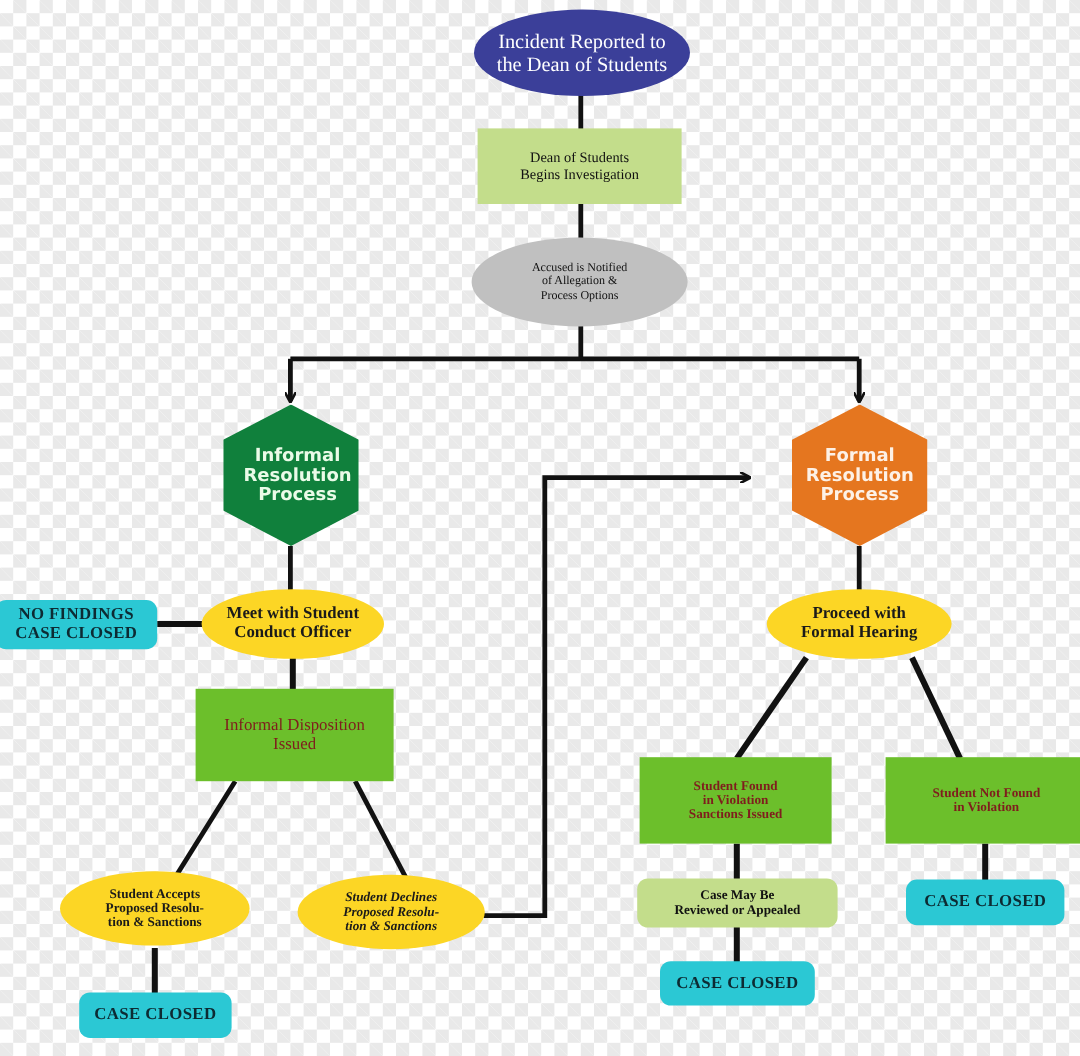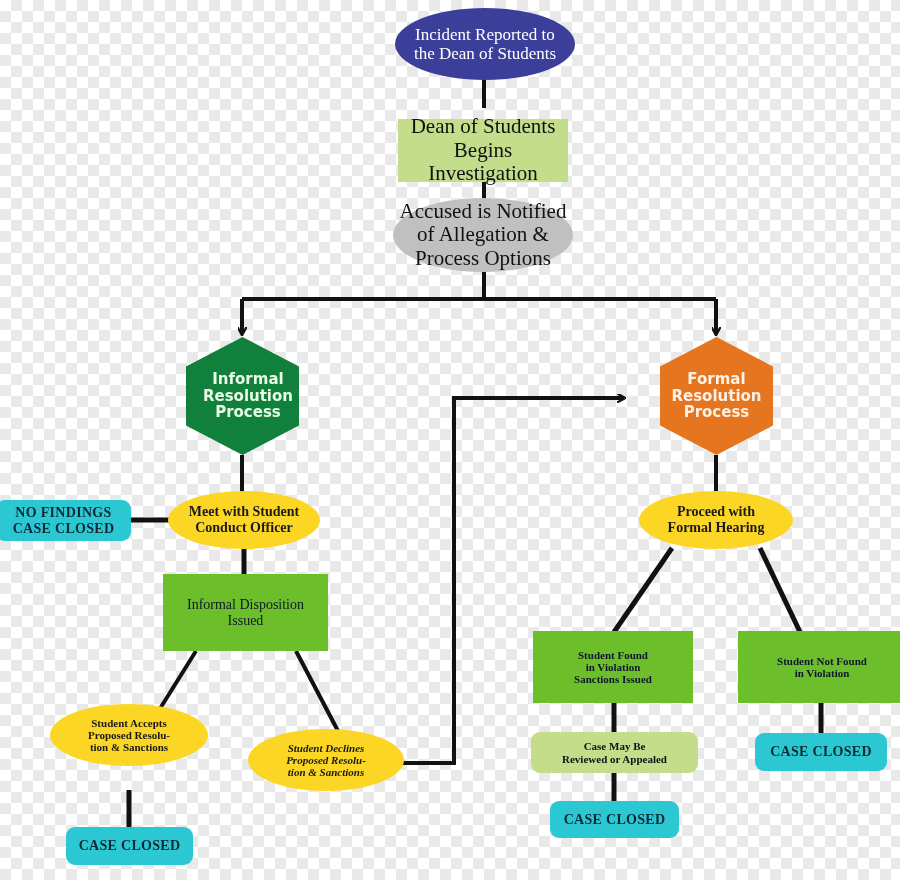--- a/index.html
+++ b/index.html
@@ -52,26 +52,26 @@
   .hex {
     clip-path: polygon(50% 0%, 100% 25%, 100% 75%, 50% 100%, 0% 75%, 0% 25%);
   }
   
   .c-blue   { background: #3b3f99; color: #ffffff; }
   .c-ltgrn  { background: #c3dd8b; color: #111111; }
   .c-gray   { background: #c0c0c0; color: #111111; }
   .c-dkgrn  { background: #10803c; color: #eafbe8; }
   .c-orange { background: #e5761f; color: #fdf1e6; }
   .c-yellow { background: #fcd625; color: #1a1a1a; }
-  .c-green  { background: #6cbf2b; color: #0f172a; }
+  .c-green  { background: #6cbf2b; color: #7f1d1d; }
   .c-teal   { background: #2bc8d4; color: #0d2b33; }
 
   .fs18 { font-size: 17px; }
-  .fs16 { font-size: 21px; margin-top: 12px; }
-  .fs15 { font-size: 21px; }
+  .fs16 { font-size: 12px; }
+  .fs15 { font-size: 10px; }
   .fs14 { font-size: 14px; }
   .fs13 { font-size: 11px; }
   .bold { font-weight: bold; }
   .hexlabel { font-family: "DejaVu Sans", sans-serif; font-size: 15px; font-weight: bold; }
   .caps { font-family: "Liberation Serif", serif; font-weight: bold; letter-spacing: 0.3px; }
 </style>
 </head>
 <body>
 
 <div id="canvas">
@@ -158,21 +158,21 @@
   <div class="node ellipse c-yellow bold fs14" style="left:168px; top:491px; width:152px; height:58px;">
     <span class="lbl">Meet with Student
 Conduct Officer</span>
   </div>
 
   <div class="node rect c-green fs14" style="left:163px; top:574px; width:165px; height:77px;">
     <span class="lbl">Informal Disposition
 Issued</span>
   </div>
 
-  <div class="node ellipse c-yellow bold fs13" style="left:50px; top:704px; width:158px; height:62px;">
+  <div class="node ellipse c-yellow bold fs13" style="left:50px; top:726px; width:158px; height:62px;">
     <span class="lbl">Student Accepts
 Proposed Resolu-
 tion &amp; Sanctions</span>
   </div>
 
   <div class="node ellipse c-yellow bold fs13" style="left:248px; top:729px; width:156px; height:62px;font-style:italic;">
     <span class="lbl">Student Declines
 Proposed Resolu-
 tion &amp;  Sanctions</span>
   </div>

